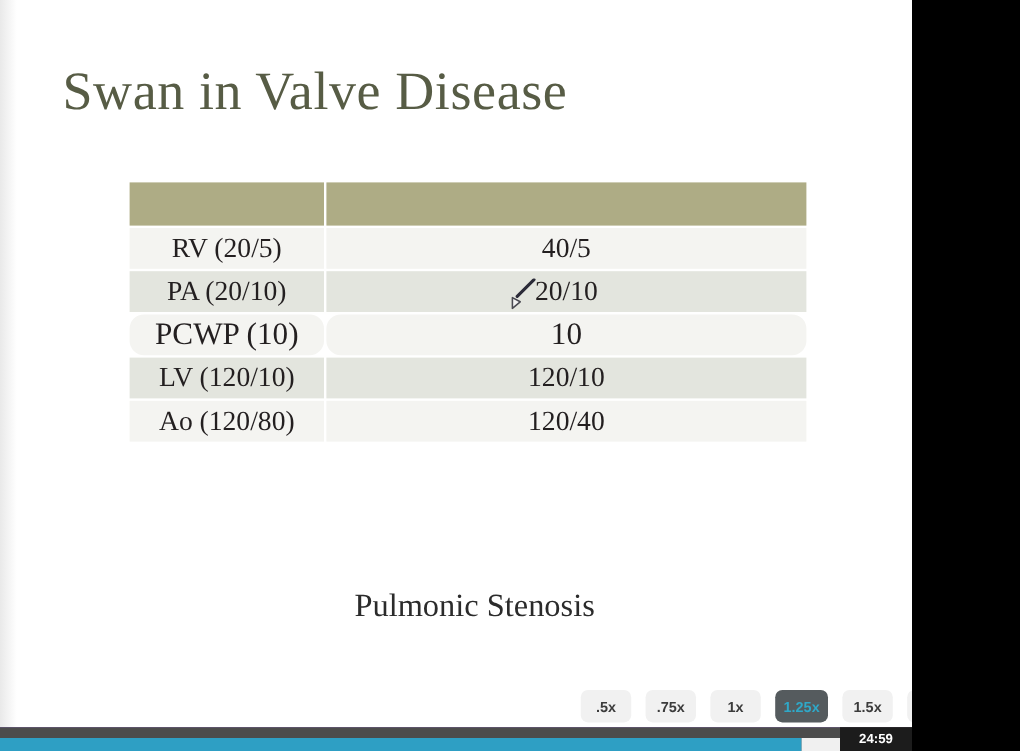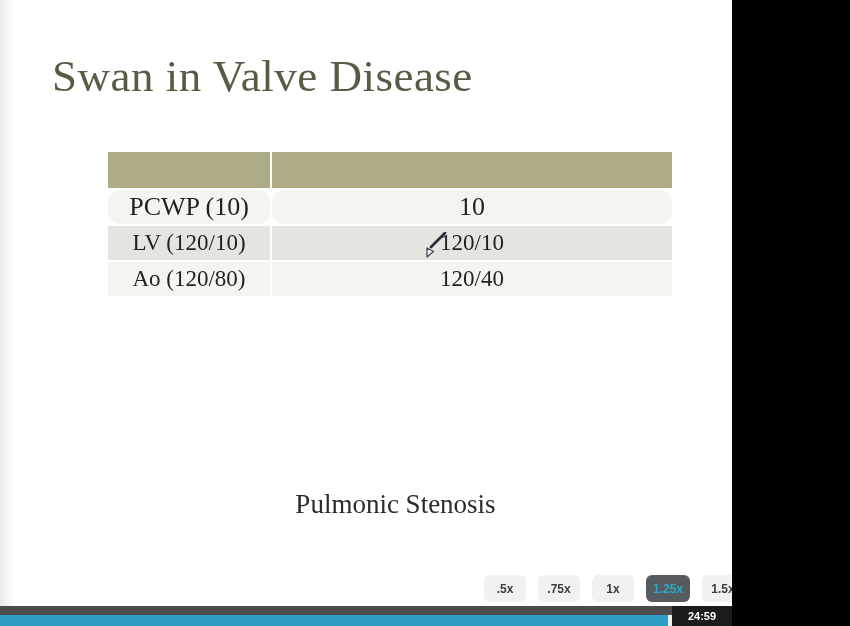--- a/index.html
+++ b/index.html
@@ -7,20 +7,21 @@
     padding: 0;
     background: #000;
   }
   #screen {
     position: relative;
     width: 732px;
     height: 626px;
     overflow: hidden;
     background: #6d28d9;
     font-family: "Liberation Serif", serif;
+    padding-left: 28px;
   }
 
   
   #right-band {
     position: absolute;
     left: 791px;
     top: 0;
     width: 59px;
     height: 606px;
     background: #6e6553;
@@ -202,20 +203,28 @@
 
     <div id="slide-title">Swan in Valve Disease</div>
 
     <table id="pressure-table">
       <tbody id="table-body">
         <tr>
           <td class="hdr-cell col-label"></td>
           <td class="hdr-cell col-value"></td>
         </tr>
           <tr class="row-even">
+            <td class="body-cell col-label">RV (20/5)</td>
+            <td class="body-cell col-value">40/5</td>
+          </tr>
+          <tr class="row-odd">
+            <td class="body-cell col-label">PA (20/10)</td>
+            <td class="body-cell col-value">20/10</td>
+          </tr>
+          <tr class="row-even">
             <td class="body-cell col-label emph">PCWP (10)</td>
             <td class="body-cell col-value emph">10</td>
           </tr>
           <tr class="row-odd">
             <td class="body-cell col-label">LV (120/10)</td>
             <td class="body-cell col-value">120/10</td>
           </tr>
           <tr class="row-even">
             <td class="body-cell col-label">Ao (120/80)</td>
             <td class="body-cell col-value">120/40</td>

